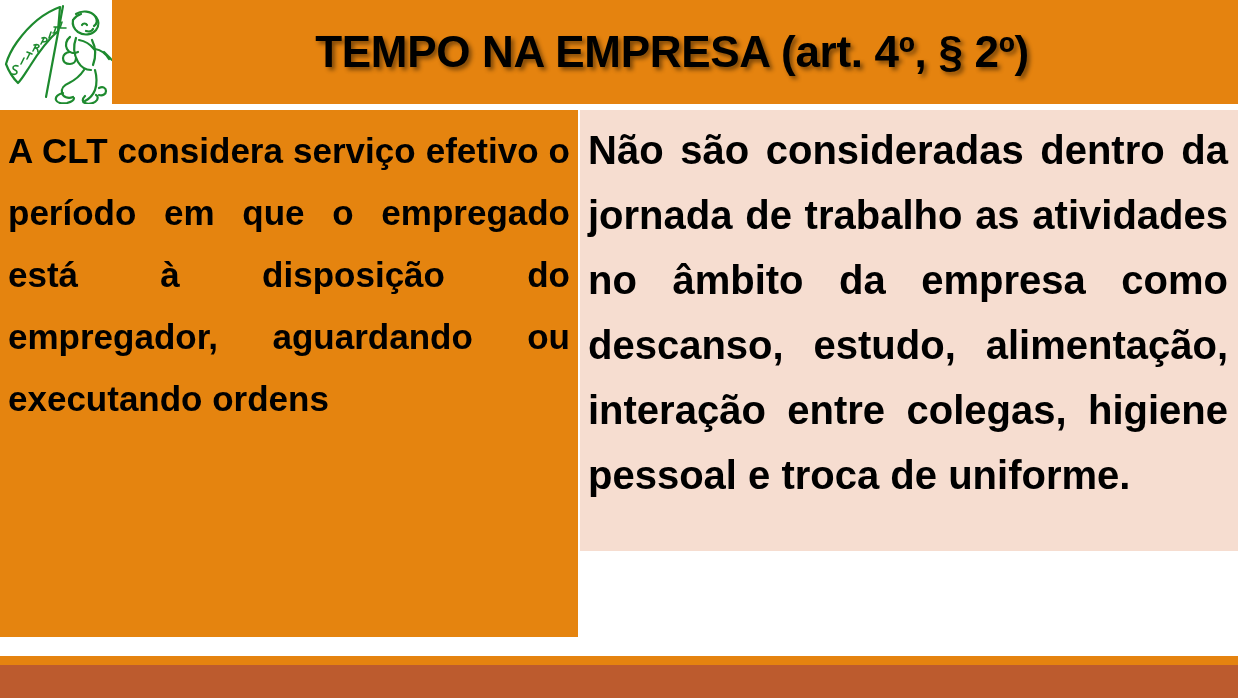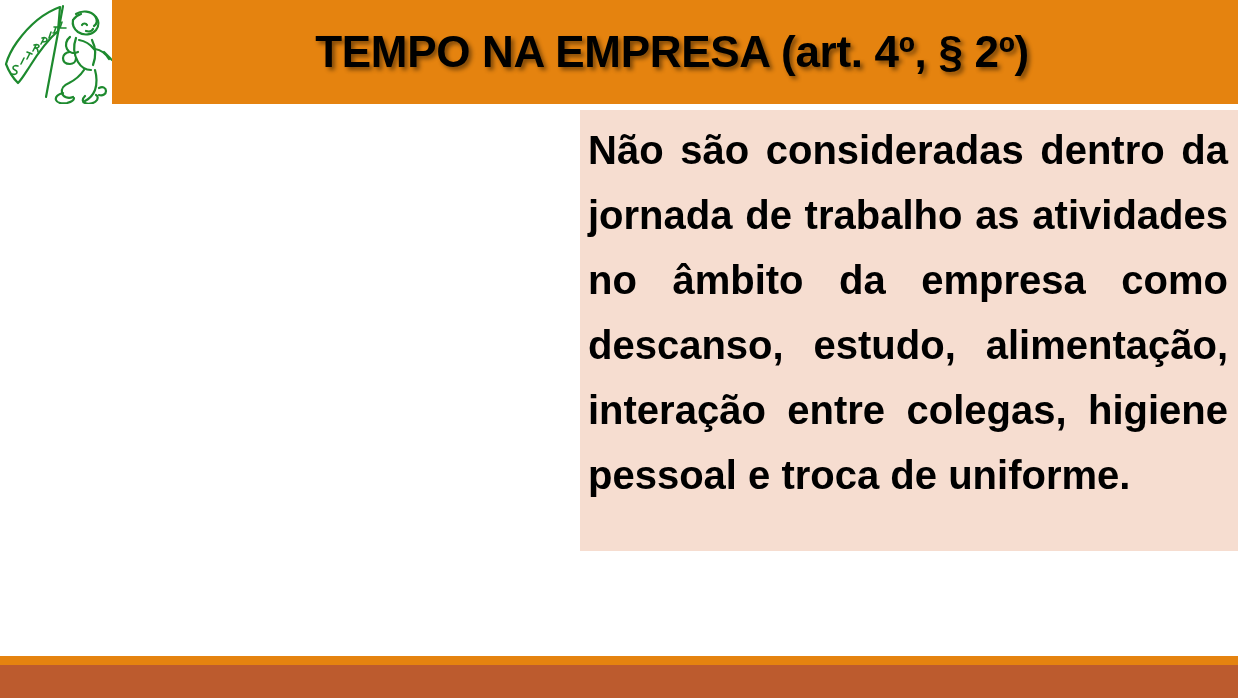--- a/index.html
+++ b/index.html
@@ -192,20 +192,23 @@
           <path d="M99 88 c4 -2 7 0 7 3 c0 3 -3 5 -7 4"></path>
         </g>
       </svg>
     </div>
 
     <div class="title">TEMPO NA EMPRESA (art. 4º, § 2º)</div>
   </div>
 
   <div class="content">
 
+    <div class="col-left">
+      <p class="body-text">A CLT considera serviço efetivo o período em que o empregado está à disposição do empregador, aguardando ou executando ordens</p>
+    </div>
 
     <div class="col-right">
       <p class="body-text">Não são consideradas dentro da jornada de trabalho as atividades no âmbito da empresa como descanso, estudo, alimentação, interação entre colegas, higiene pessoal e troca de uniforme.</p>
     </div>
 
   </div>
 
   <div class="gap-white"></div>
   <div class="band-thin"></div>
   <div class="band-dark"></div>

